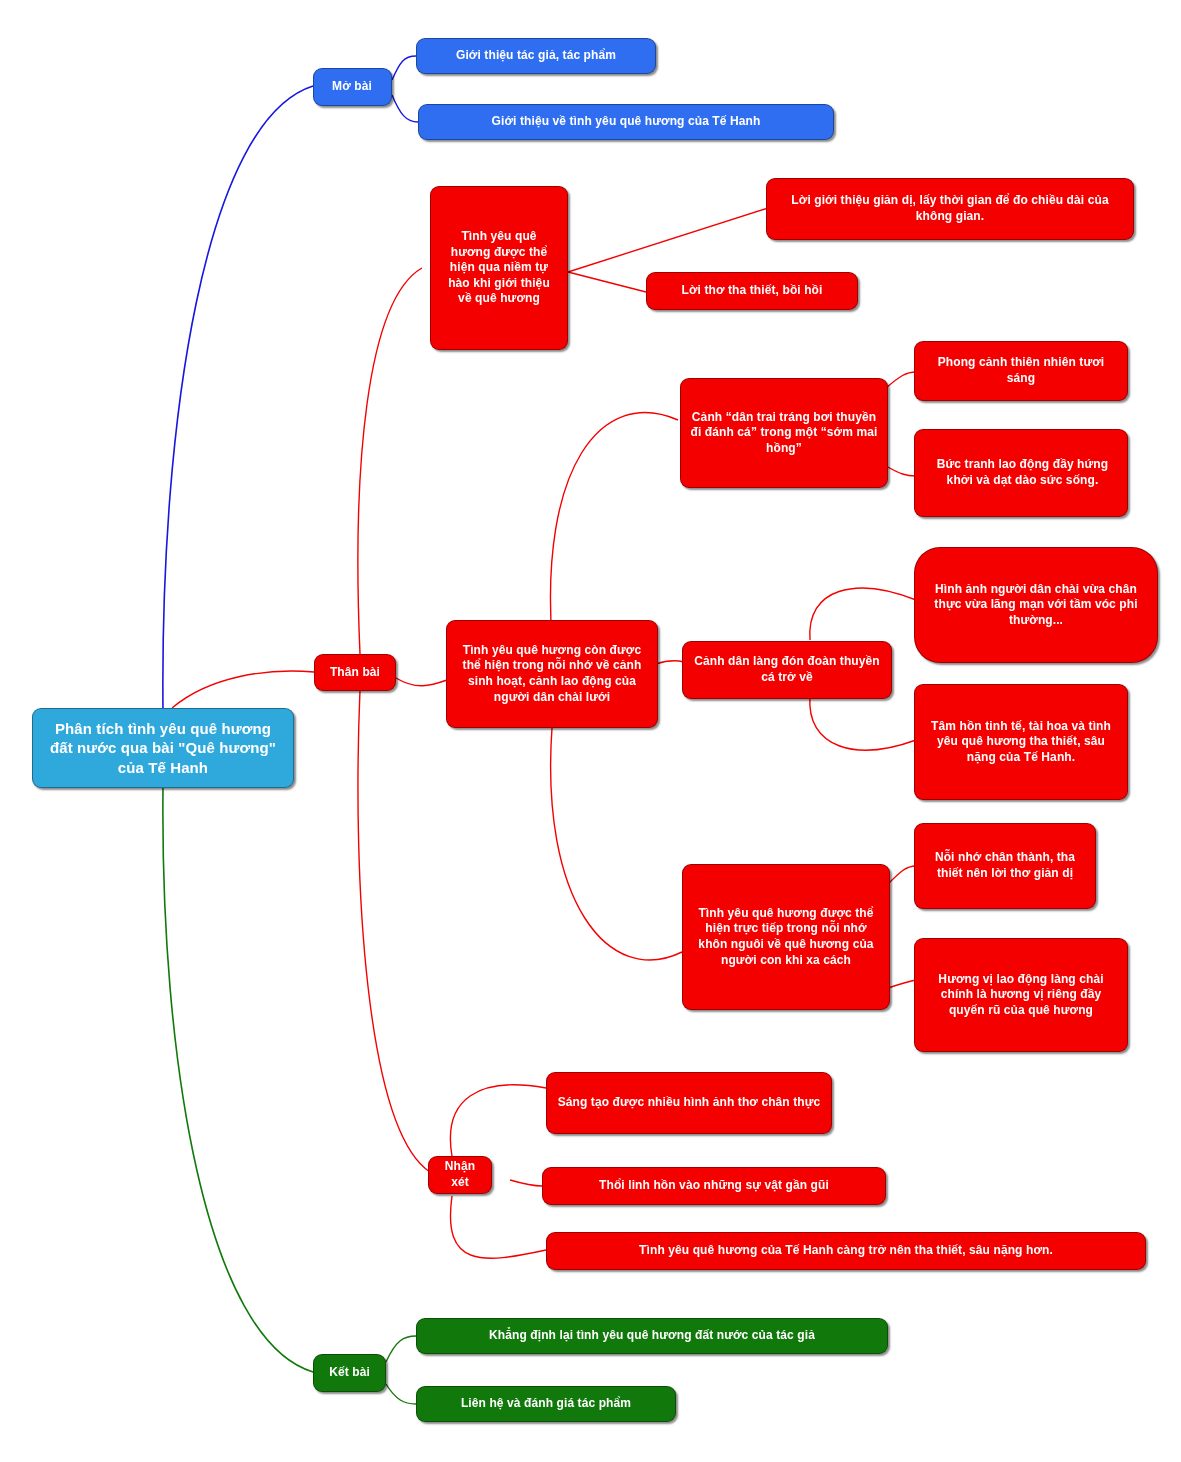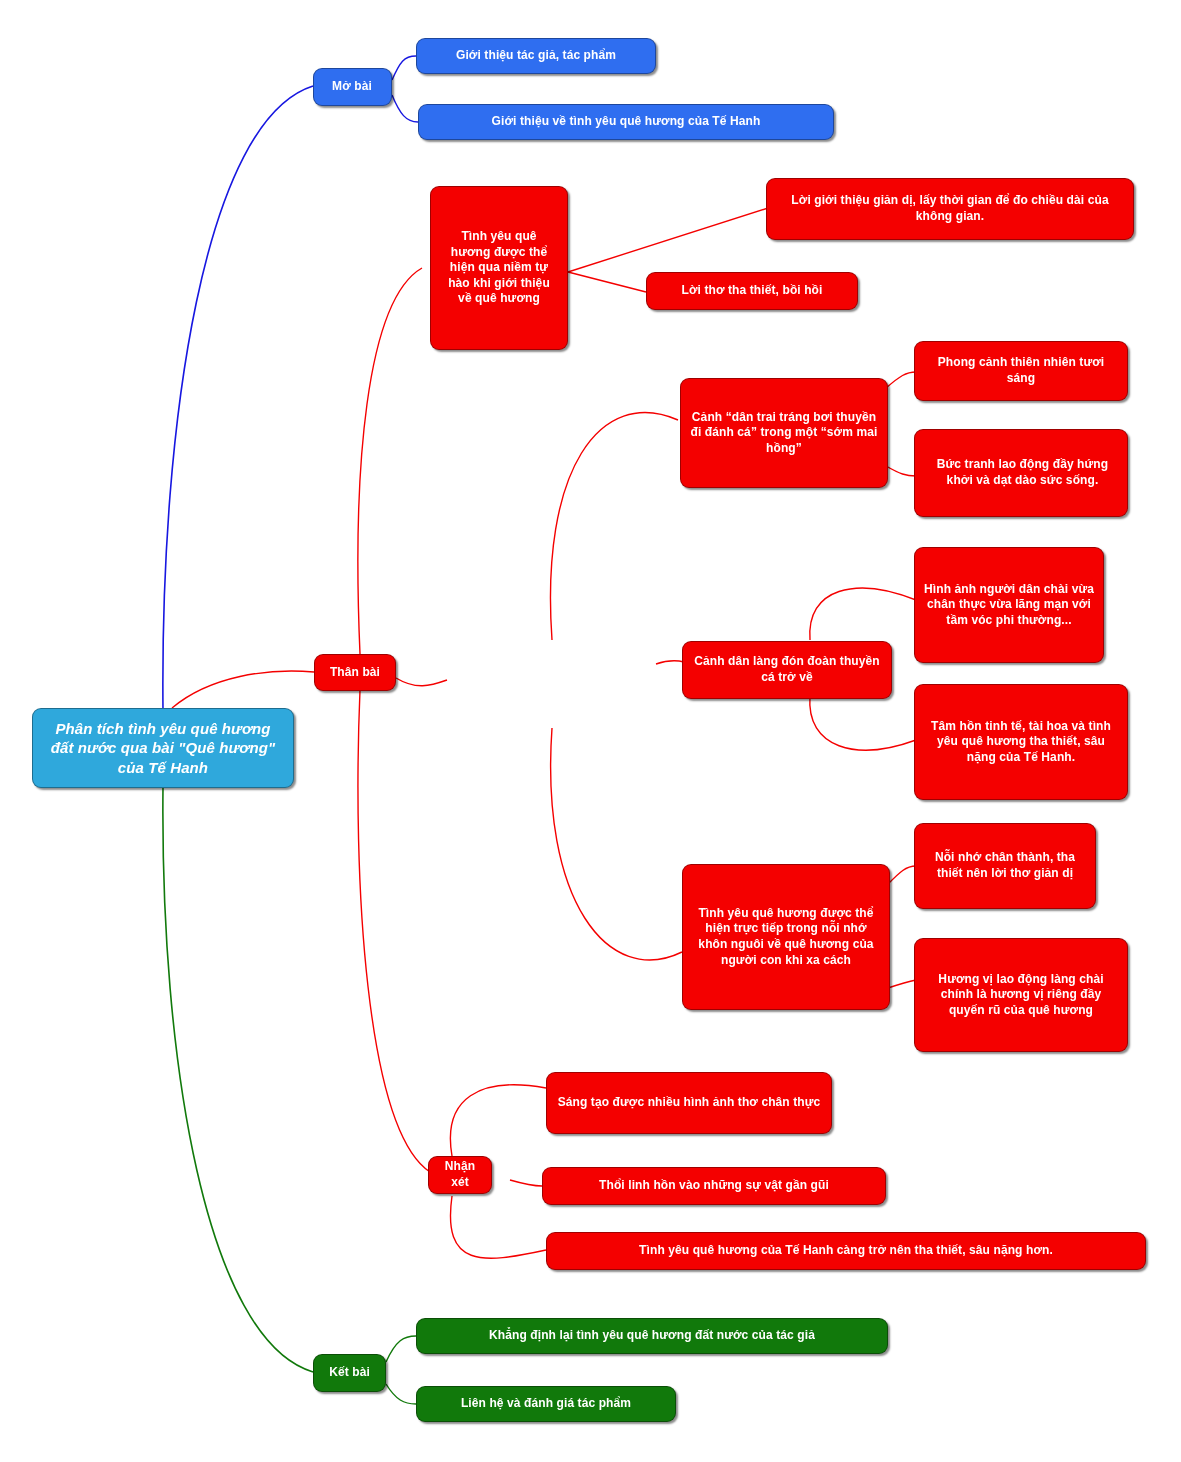--- a/index.html
+++ b/index.html
@@ -41,21 +41,21 @@
     line-height: 1.30;
     padding: 4px 9px;
     letter-spacing: 0.1px;
     z-index: 5;
     -webkit-font-smoothing: antialiased;
   }
   .node span {
     display: block;
     width: 100%;
   }
-  .c-center { background: #2fa8dc; font-style: italic; }
+  .c-center { background: #2fa8dc; }
   .c-blue   { background: #2f6ef0; }
   .c-red    { background: #f40000; }
   .c-green  { background: #11790b; }
 
   .fs-15 { font-size: 15px; }
   .fs-14 { font-size: 12px; }
 </style>
 </head>
 <body>
 
@@ -121,35 +121,38 @@
   <div class="node c-red fs-14" style="left:430px; top:186px; width:138px; height:164px;">
     <span>Tình yêu quê hương được thể hiện qua niềm tự hào khi giới thiệu về quê hương</span>
   </div>
   <div class="node c-red fs-14" style="left:766px; top:178px; width:368px; height:62px;">
     <span>Lời giới thiệu giản dị,  lấy thời gian để đo chiều dài của không gian.</span>
   </div>
   <div class="node c-red fs-14" style="left:646px; top:272px; width:212px; height:38px;text-align:center;">
     <span>Lời thơ tha thiết, bồi hồi</span>
   </div>
 
+  <div class="node c-red fs-14" style="left:446px; top:620px; width:212px; height:108px;">
+    <span>Tình yêu quê hương còn được thể hiện trong nỗi nhớ về cảnh sinh hoạt, cảnh lao động của người dân chài lưới</span>
+  </div>
 
   <div class="node c-red fs-14" style="left:680px; top:378px; width:208px; height:110px;">
     <span>Cảnh “dân trai tráng bơi thuyền đi đánh cá” trong một “sớm mai hồng”</span>
   </div>
   <div class="node c-red fs-14" style="left:914px; top:341px; width:214px; height:60px;">
     <span>Phong cảnh thiên nhiên tươi sáng</span>
   </div>
   <div class="node c-red fs-14" style="left:914px; top:429px; width:214px; height:88px;padding-left:12px;">
     <span>Bức tranh lao động đầy hứng khởi và dạt dào sức sống.</span>
   </div>
 
   <div class="node c-red fs-14" style="left:682px; top:641px; width:210px; height:58px;">
     <span>Cảnh dân làng đón đoàn thuyền cá trở về</span>
   </div>
-  <div class="node c-red fs-14" style="left:914px; top:547px; width:190px; height:116px;">
+  <div class="node c-red fs-14" style="left:914px; top:547px; width:244px; height:116px;border-radius:26px;">
     <span>Hình ảnh người dân chài vừa chân thực vừa lãng mạn với tầm vóc phi thường...</span>
   </div>
   <div class="node c-red fs-14" style="left:914px; top:684px; width:214px; height:116px;">
     <span>Tâm hồn tinh tế, tài hoa và tình yêu quê hương tha thiết, sâu nặng của Tế Hanh.</span>
   </div>
 
   <div class="node c-red fs-14" style="left:682px; top:864px; width:208px; height:146px;">
     <span>Tình yêu quê hương được thể hiện trực tiếp trong nỗi nhớ khôn nguôi về quê hương của người con khi xa cách</span>
   </div>
   <div class="node c-red fs-14" style="left:914px; top:823px; width:182px; height:86px;">

